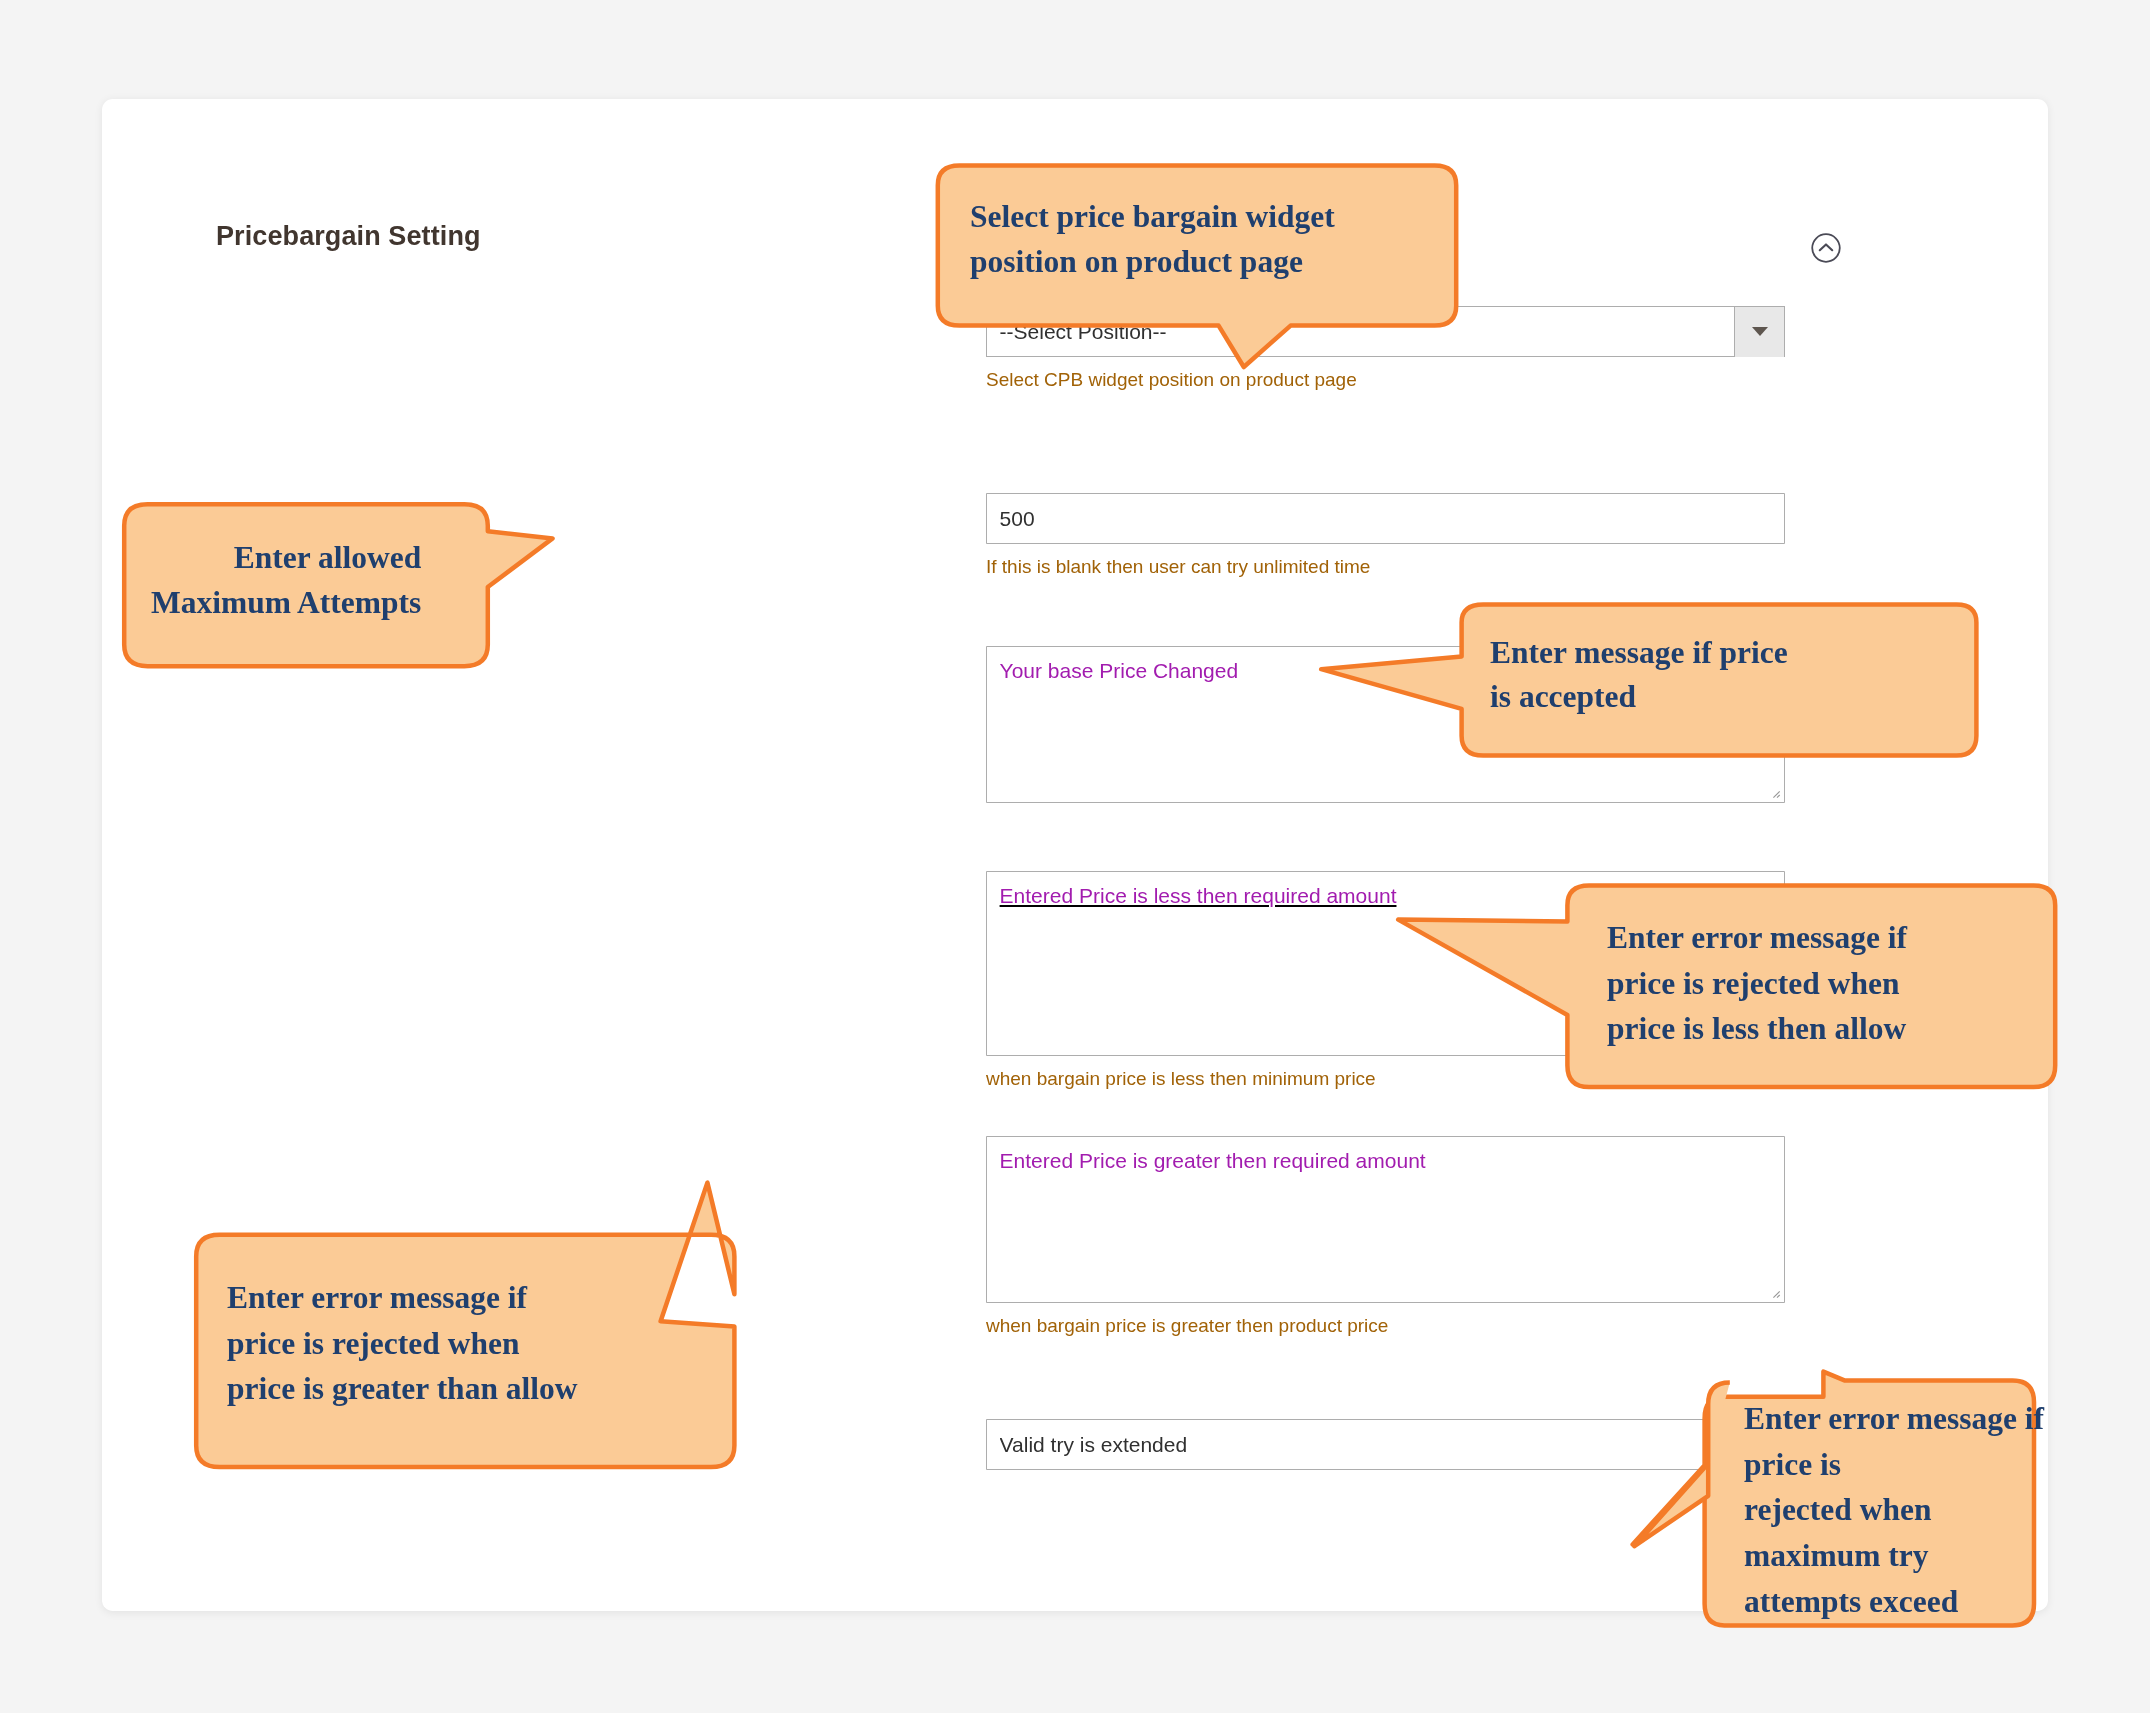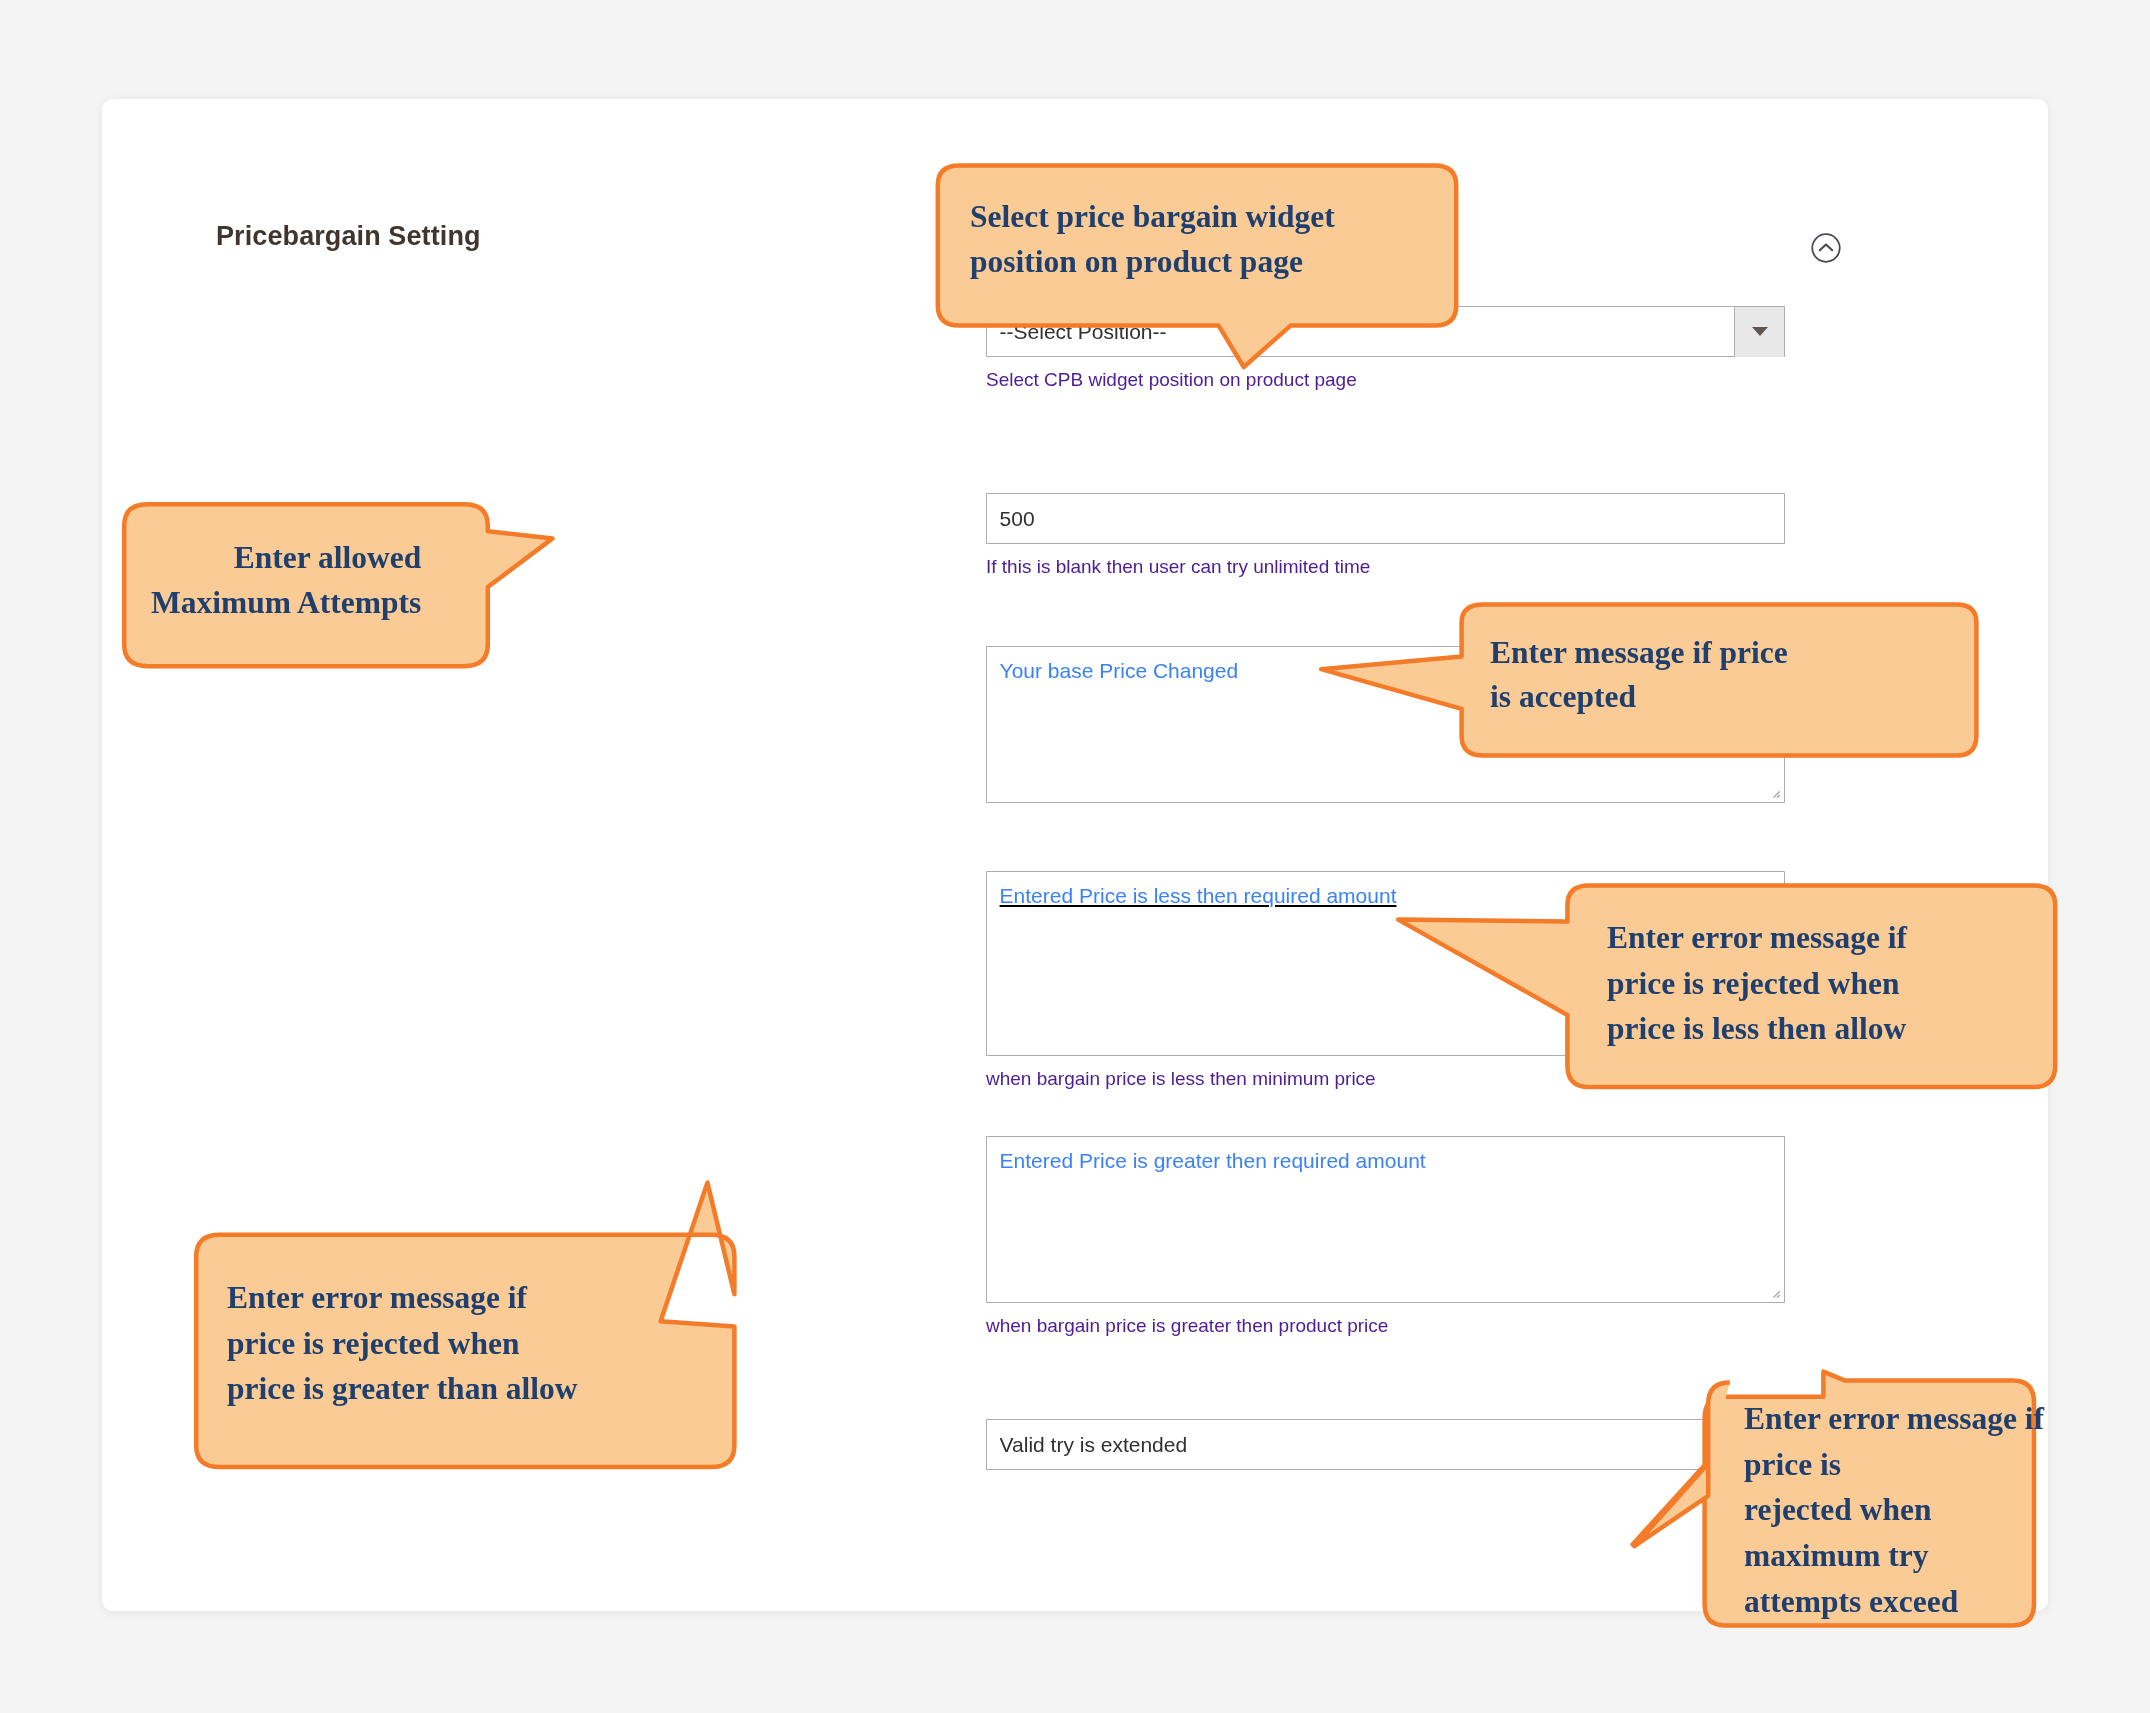--- a/index.html
+++ b/index.html
@@ -62,36 +62,36 @@
     outline: none;
   }
   .txt-area {
     display: block;
     width: 799px;
     border: 0.9px solid #adadad;
     border-radius: 0.9px;
     background: #fff;
     font-family: "Liberation Sans", sans-serif;
     font-size: 21px;
-    color: #3b82f6;
+    color: #a21caf;
     padding: 10.8px 12.6px;
     outline: none;
     resize: none;
     overflow: hidden;
     line-height: 1.25;
   }
   .grip {
     position: absolute;
     right: 4.5px; bottom: 4.5px;
     width: 12.6px; height: 12.6px;
     pointer-events: none;
   }
   .hint {
     font-size: 19px;
-    color: #4c1d95;
+    color: #a16207;
     margin-top: 11.7px;
     white-space: nowrap;
   }
 
   
   .select-wrap {
     position: relative;
     width: 799px; height: 51px;
     border: 0.9px solid #adadad;
     background: #fff;

